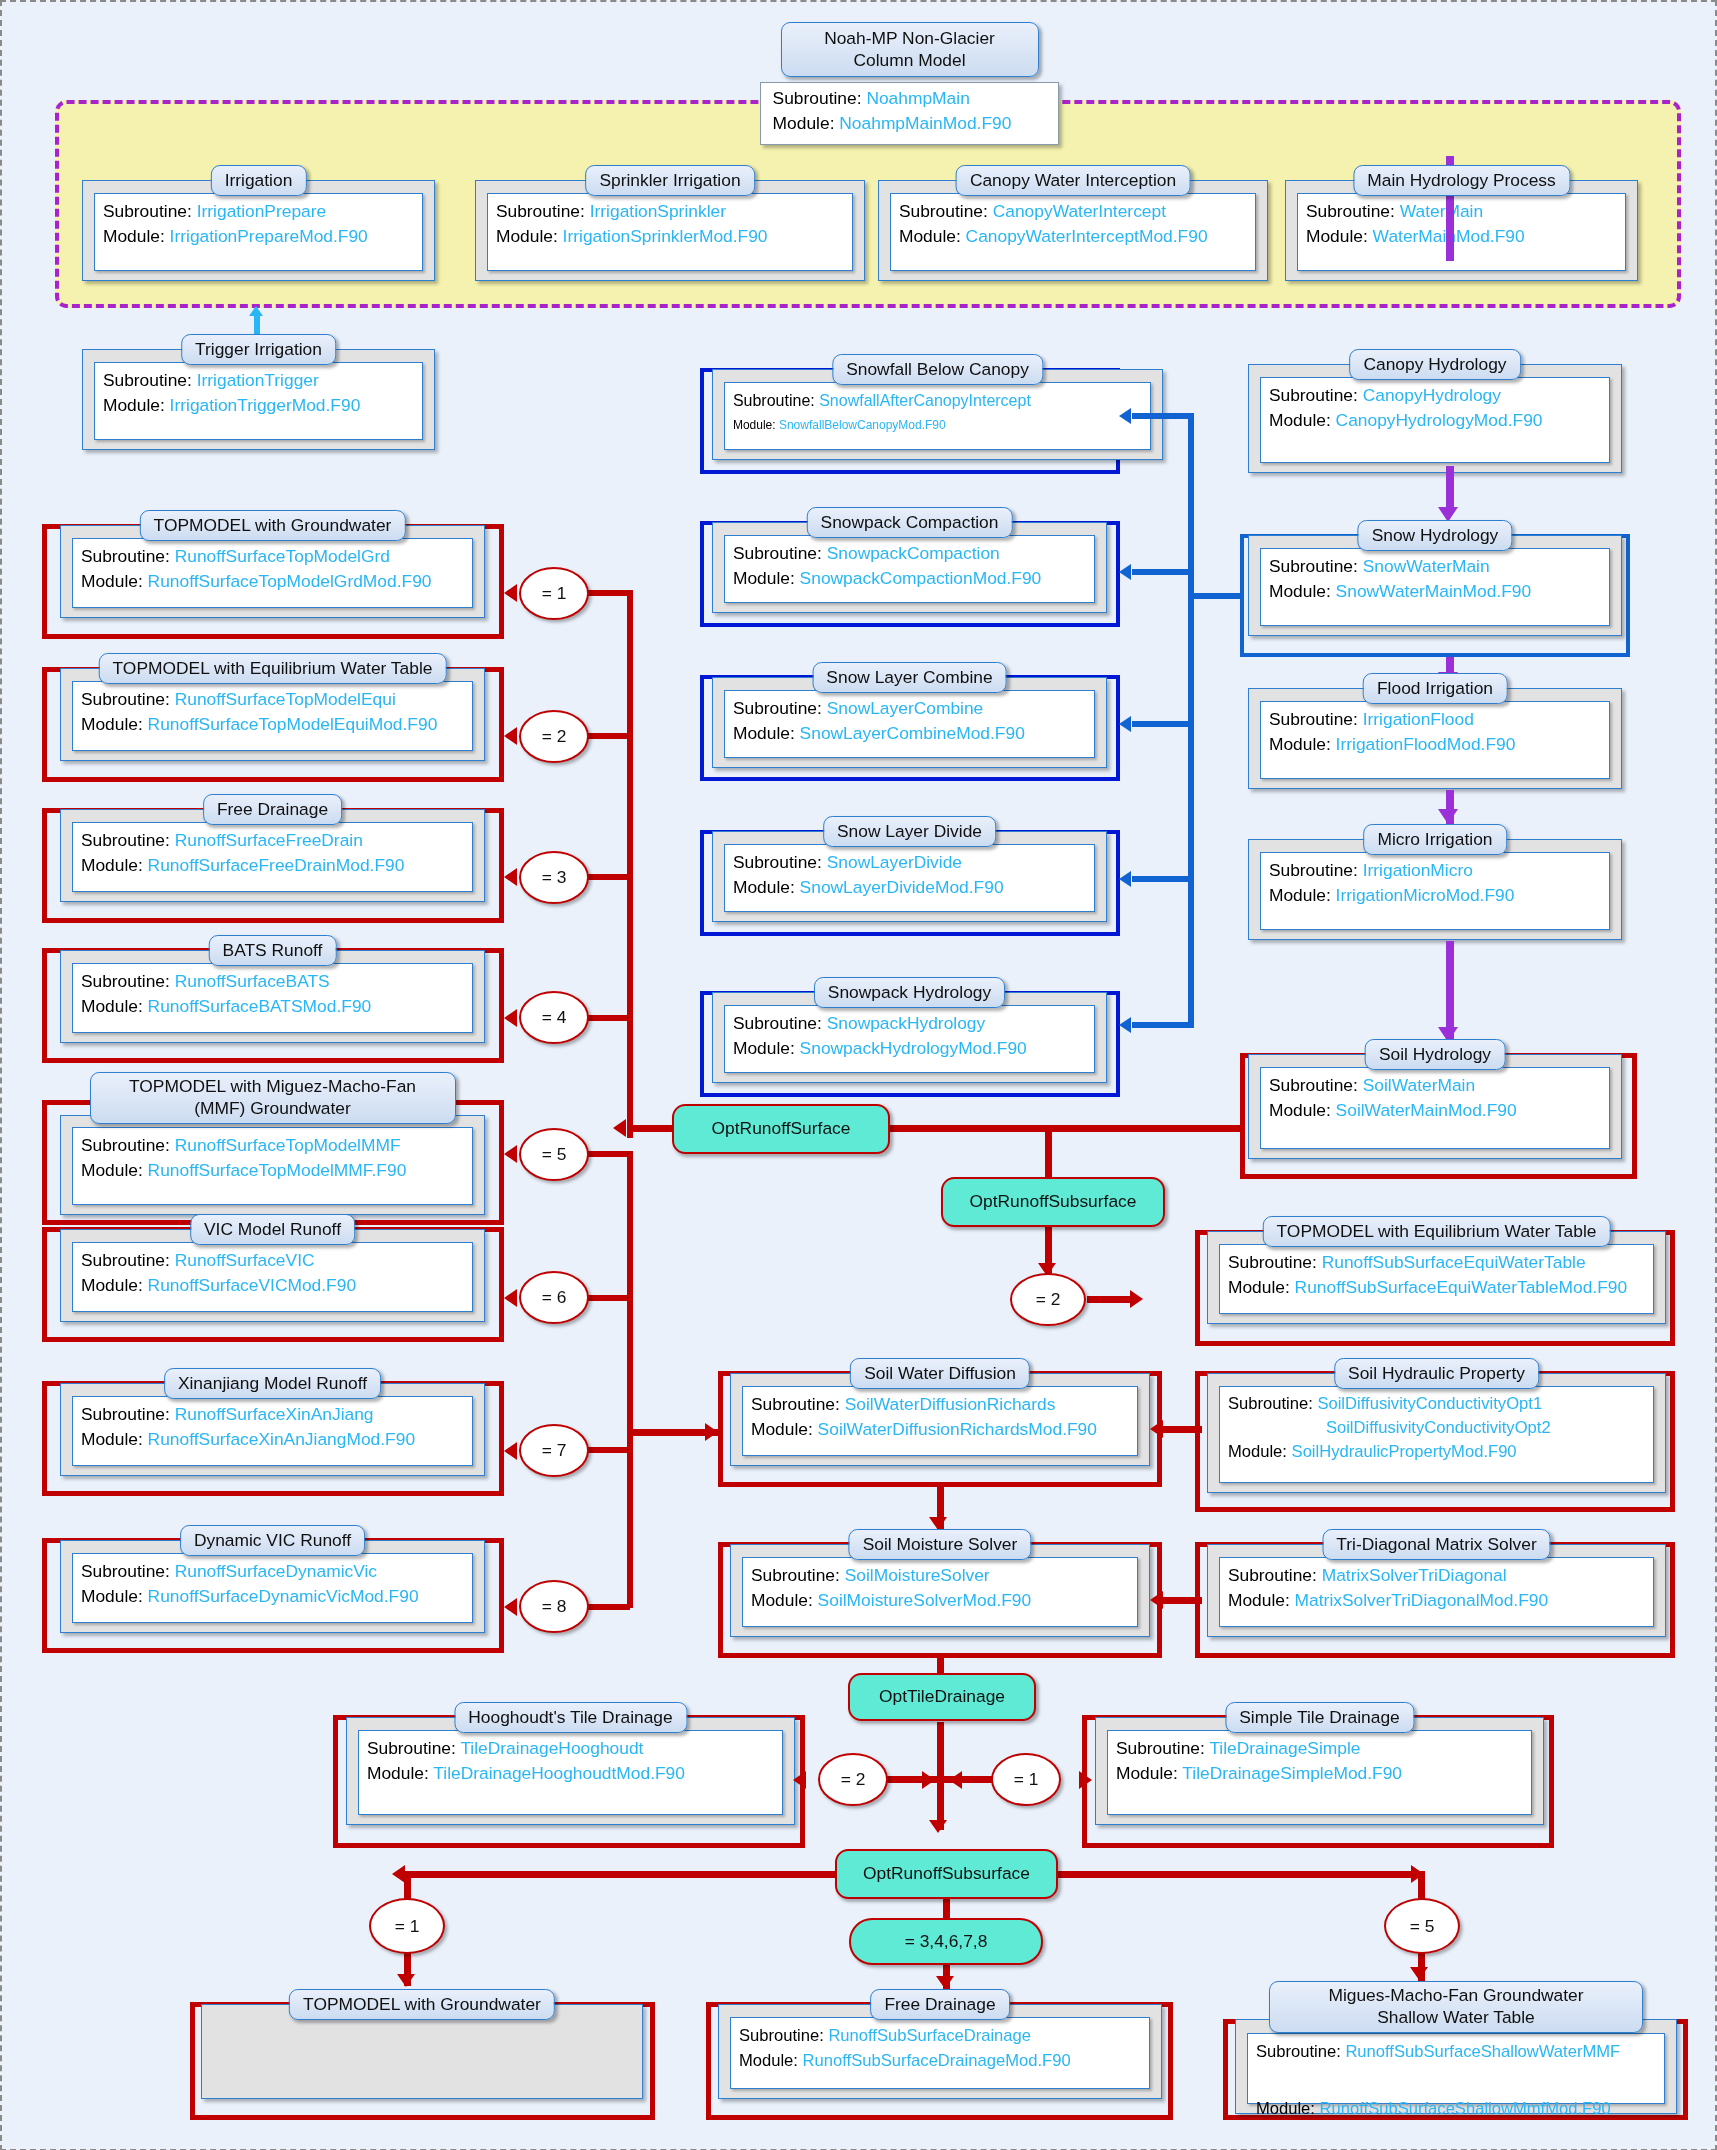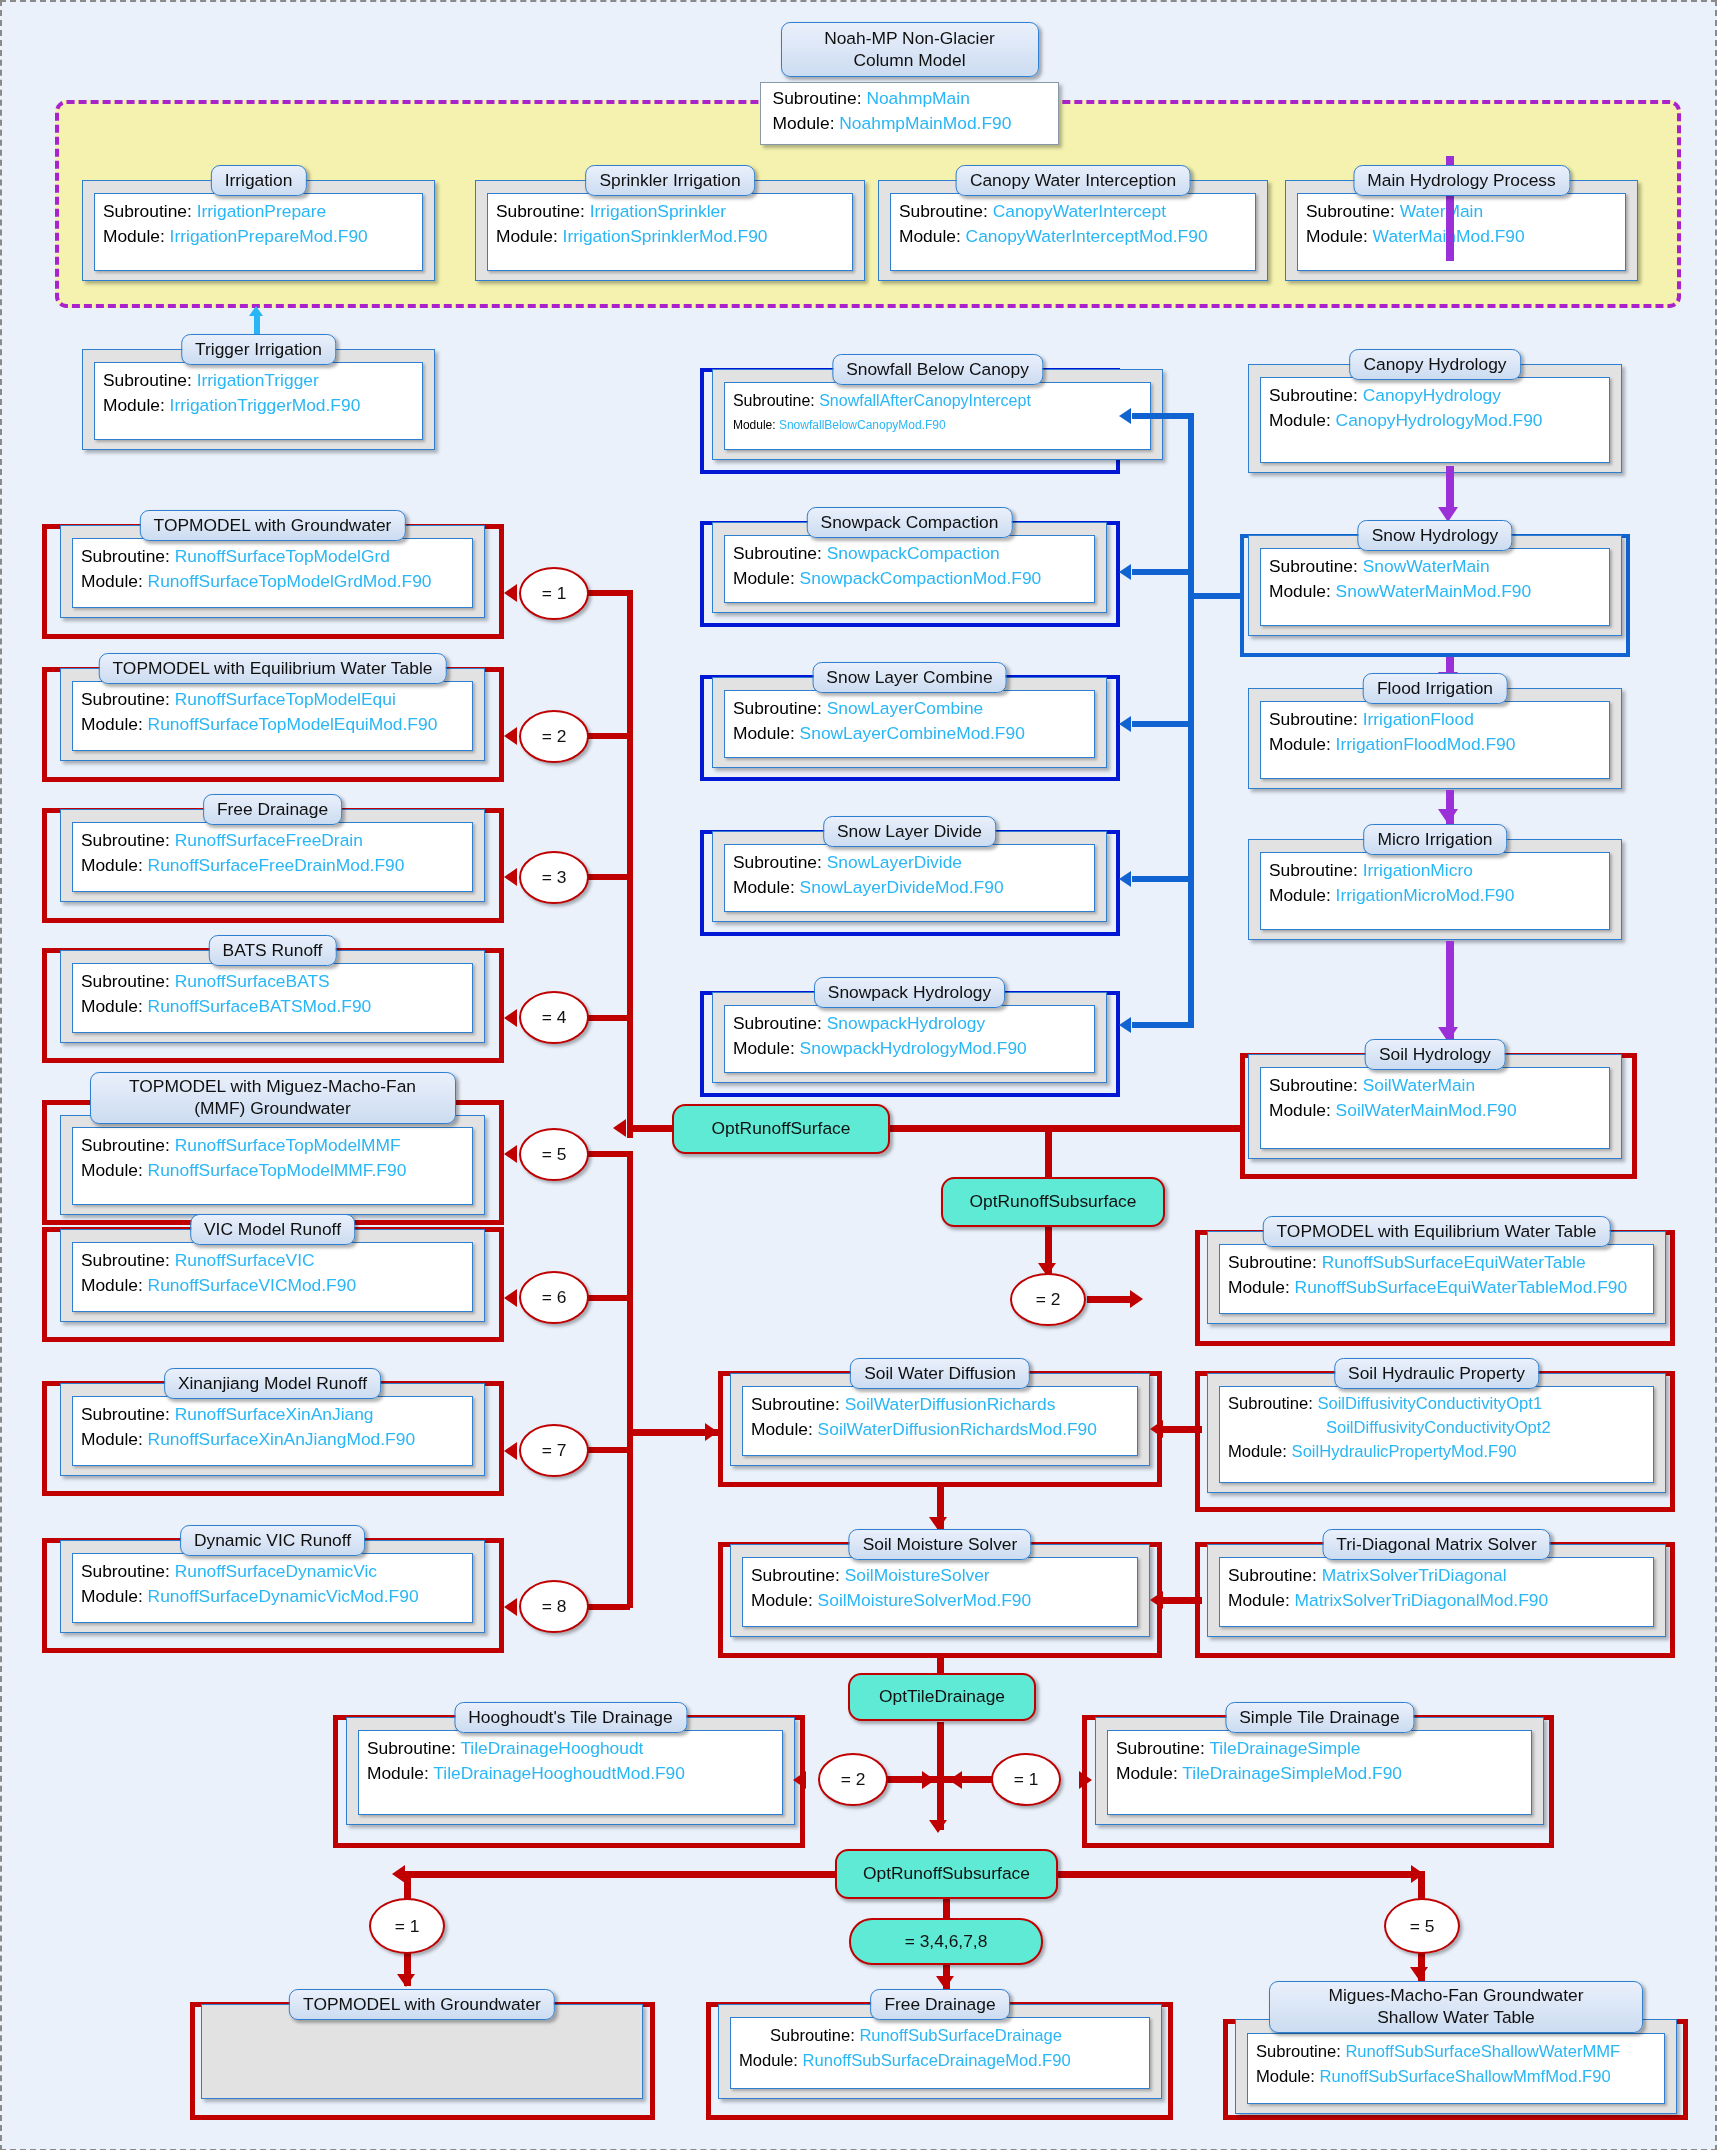--- a/index.html
+++ b/index.html
@@ -767,21 +767,21 @@
   <div class="node" style="left:199px;top:1987px;width:442px;height:110px;">
     <div class="title">TOPMODEL with Groundwater</div>
     <div class="body"></div>
   </div>
 
   <div class="frame red" style="left:704px;top:2000px;width:467px;height:118px;"></div>
   <div class="node" style="left:716px;top:1987px;width:444px;height:110px;">
     <div class="title">Free Drainage</div>
     <div class="body"></div>
     <div class="inner">
-      <div class="row" style="font-size:16.6px;margin-left:31px;">
+      <div class="row" style="font-size:16.6px;">
         <span class="lbl">Subroutine:</span>
         <span class="val">RunoffSubSurfaceDrainage</span>
       </div>
       <div class="row" style="font-size:16.6px;">
         <span class="lbl">Module:</span>
         <span class="val">RunoffSubSurfaceDrainageMod.F90</span>
       </div>
     </div>
   </div>
 
@@ -790,21 +790,21 @@
     <div class="title two" style="width:374px;">
       <span>Migues-Macho-Fan Groundwater</span><br>
       <span>Shallow Water Table</span>
     </div>
     <div class="body" style="top:38px;"></div>
     <div class="inner" style="top:52px;">
       <div class="row" style="font-size:16.6px;">
         <span class="lbl">Subroutine:</span>
         <span class="val">RunoffSubSurfaceShallowWaterMMF</span>
       </div>
-      <div class="row" style="font-size:16.6px;">
+      <div class="row" style="font-size:16.6px;margin-top:32px;">
         <span class="lbl">Module:</span>
         <span class="val">RunoffSubSurfaceShallowMmfMod.F90</span>
       </div>
     </div>
   </div>
 
 </div>
 
 
 </body></html>

